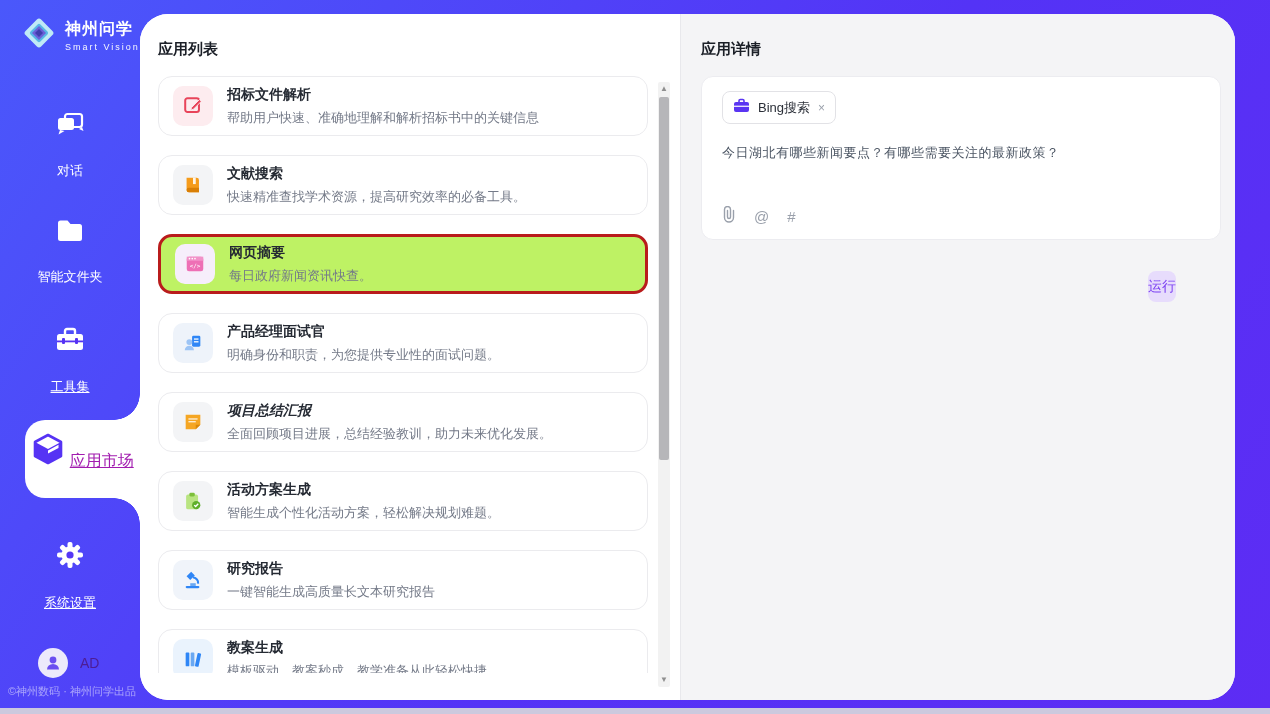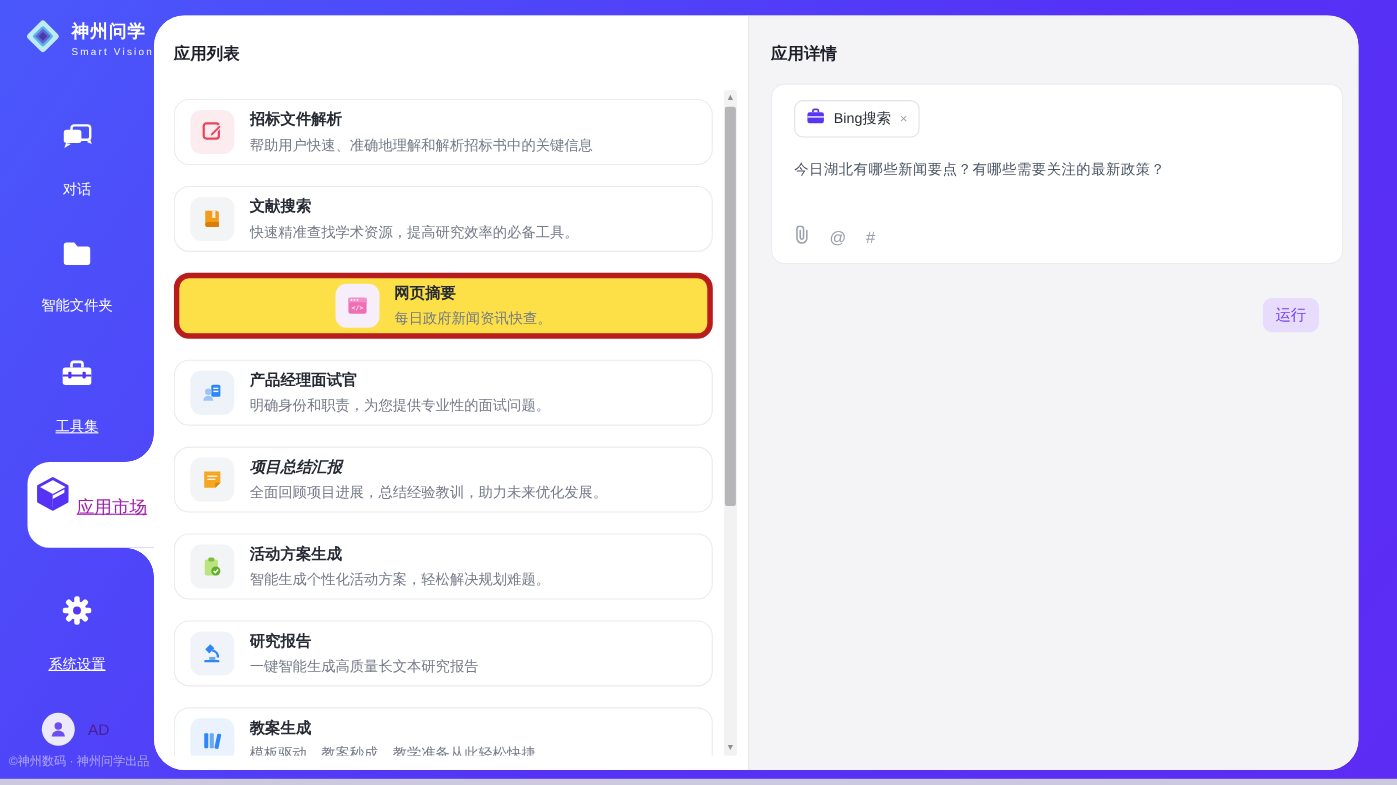--- a/index.html
+++ b/index.html
@@ -34,24 +34,24 @@
   .user-name { font-size:14px; color:#4c1d95; }
   .copyright { position:absolute; left:8px; top:684px; width:140px; font-size:11px; color:rgba(255,255,255,.5); white-space:nowrap; }
 
   
   .container { position:absolute; left:140px; top:14px; width:1095px; height:686px;
     background:#ffffff; border-radius:28px; overflow:hidden; display:flex; }
 
   
   .panel-left { width:541px; background:#ffffff; position:relative; padding:26px 0 0 18px; }
   .panel-title { font-size:15px; font-weight:bold; color:#1b1f27; }
-  .app-list { position:relative; margin-top:31px; height:597px; width:492px; overflow:hidden; }
+  .app-list { position:relative; margin-top:17px; height:597px; width:492px; overflow:hidden; }
   .app-card { width:490px; height:60px; background:#fff; border:1px solid #ebebee; border-radius:14px;
     margin-bottom:19px; display:flex; align-items:center; padding:0 14px; gap:14px; cursor:pointer; }
-  .app-card.selected { background:#fde047; border:5px solid #b91c1c;justify-content:center; }
+  .app-card.selected { background:#bef264; border:3px solid #b91c1c; }
   .app-icon { width:40px; height:40px; border-radius:10px; flex:none; display:flex; align-items:center; justify-content:center; }
   .app-meta { overflow:hidden; }
   .app-name { font-size:14px; font-weight:bold; color:#252a33; }
   .app-desc { font-size:13px; color:#747a88; margin-top:5px; white-space:nowrap; }
   
   .scrollbar { position:absolute; right:10px; top:68px; width:12px; height:605px; background:#f2f2f2; border-radius:2px; }
   .sb-arrow { position:absolute; left:0; width:12px; height:14px; color:#8f8f8f; font-size:8px; text-align:center; line-height:14px; }
   .sb-up { top:0; } .sb-down { bottom:0; }
   .sb-thumb { position:absolute; left:1px; top:15px; width:10px; height:363px; background:#b6b6b9; border-radius:2px; }
 
@@ -59,21 +59,21 @@
   .panel-right { flex:1; background:#f4f4f6; border-left:1px solid #e8e8ec; position:relative; padding:26px 14px 0 20px; }
   .detail-card { margin-top:17px; width:520px; height:164px; background:#fff; border:1px solid #ececf0;
     border-radius:12px; position:relative; padding:14px 20px; }
   .tool-tag { display:inline-flex; align-items:center; gap:8px; border:1px solid #e2e2e6; border-radius:8px;
     padding:6px 10px; background:#fff; }
   .tool-tag .tag-label { font-size:13px; color:#2b2f38; }
   .tag-close { color:#9aa0ab; font-size:12px; cursor:pointer; }
   .query-text { margin-top:20px; font-size:13px; color:#4b5563; letter-spacing:.5px; }
   .input-icons { position:absolute; left:20px; bottom:12px; display:flex; align-items:center; gap:18px; color:#9aa0ab; }
   .txt-ico { font-size:15px; color:#9aa0ab; }
-  .run-btn { position:absolute; top:257px; left:467px; width:51px; height:31px; background:#e7dcfc; color:#7b40f2;
+  .run-btn { position:absolute; top:257px; left:467px; width:28px; height:31px; background:#e7dcfc; color:#7b40f2;
     border:none; border-radius:8px; font-size:14px; font-family:inherit; cursor:pointer; }
 </style>
 </head>
 <body>
 
 <div class="sidebar">
   <div class="logo">
     <span>
       <svg width="38" height="38" viewBox="0 0 38 38">
         <rect x="8" y="8" width="22" height="22" rx="3" transform="rotate(45 19 19)" fill="#bfeaf6"></rect>

